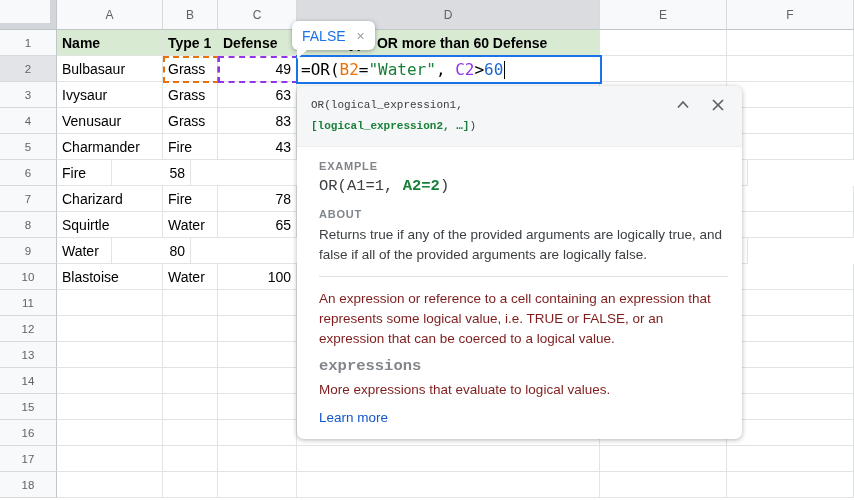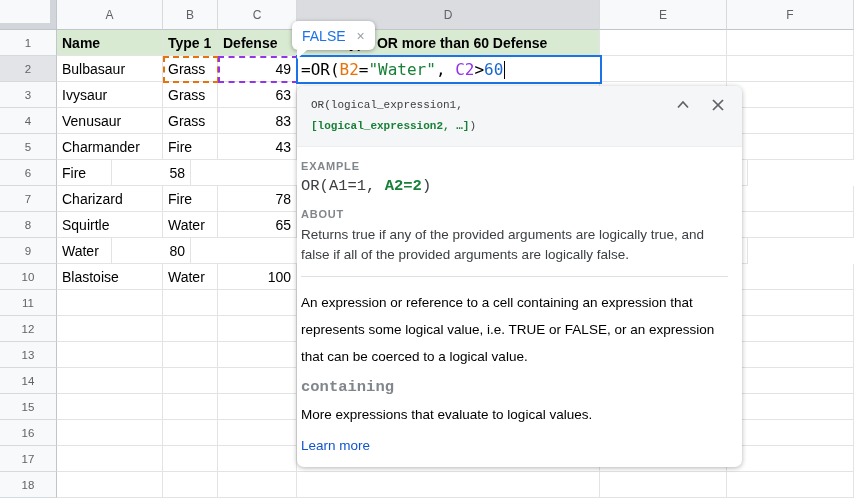--- a/index.html
+++ b/index.html
@@ -52,28 +52,28 @@
   
   #help-popup { position:absolute; left:297px; top:86px; width:445px; background:#fff; border-radius:7px;
                 box-shadow:0 1px 5px rgba(0,0,0,0.3); z-index:20; overflow:hidden; }
   .pp-header { background:#f5f6f7; border-bottom:1px solid #eceef0; padding:9px 90px 9px 14px; position:relative; }
   .mono { font-family:"Liberation Mono", monospace; }
   .pp-sig { font-size:11px; line-height:21px; color:#3c4043; white-space:nowrap; }
   .green { color:#188038; }
   .bold { font-weight:bold; }
   .pp-icons { position:absolute; right:16px; top:11px; display:flex; gap:19px; }
   .pp-icons .ic { width:16px; height:16px; cursor:pointer; display:flex; align-items:center; justify-content:center; }
-  .pp-body { padding:13px 14px 8px 4px; }
+  .pp-body { padding:13px 14px 8px 22px; }
   .pp-label { font-size:11px; font-weight:bold; letter-spacing:0.8px; color:#80868b; line-height:13px; margin-bottom:4px; }
   .pp-code { font-size:15.5px; line-height:19px; color:#3c4043; white-space:nowrap; }
   .about-label { margin-top:12px; }
   .pp-about { font-size:13.5px; line-height:19.5px; color:#3c4043; }
   .pp-divider { border:none; border-top:1px solid #e0e0e0; margin:12px 0; }
   .param-name { font-size:15.5px; line-height:19px; color:#80868b; margin-bottom:4px; white-space:nowrap; }
-  .param-desc { font-size:13.5px; line-height:27px; color:#000000; }
+  .param-desc { font-size:13.5px; line-height:20px; color:#7f1d1d; }
   .param-name2 { margin-top:12px; margin-bottom:0; }
   .param-tag { margin-top:8px; margin-bottom:0; }
   .param-desc2 { margin-top:4px; }
   .learn-more { display:inline-block; margin-top:9px; margin-bottom:4px; color:#1155cc; font-size:13.5px;
                 line-height:18px; text-decoration:none; cursor:pointer; }
 </style>
 </head>
 <body>
 
 <div id="stage">
@@ -289,19 +289,19 @@
     </div>
     <div class="pp-body">
       <div class="pp-label">EXAMPLE</div>
       <div class="pp-code mono">
         <span>OR(A1=1, </span><span class="green bold">A2=2</span><span>)</span>
       </div>
       <div class="pp-label about-label">ABOUT</div>
       <div class="pp-about">Returns true if any of the provided arguments are logically true, and false if all of the provided arguments are logically false.</div>
       <hr class="pp-divider">
       <div class="param-desc">An expression or reference to a cell containing an expression that represents some logical value, i.e. TRUE or FALSE, or an expression that can be coerced to a logical value.</div>
-      <div class="param-name param-tag mono green bold">containing</div>
+      <div class="param-name param-tag mono green bold">expressions</div>
       <div class="param-desc param-desc2">More expressions that evaluate to logical values.</div>
       <a class="learn-more">Learn more</a>
     </div>
   </div>
 
 </div>
 
 </body></html>

